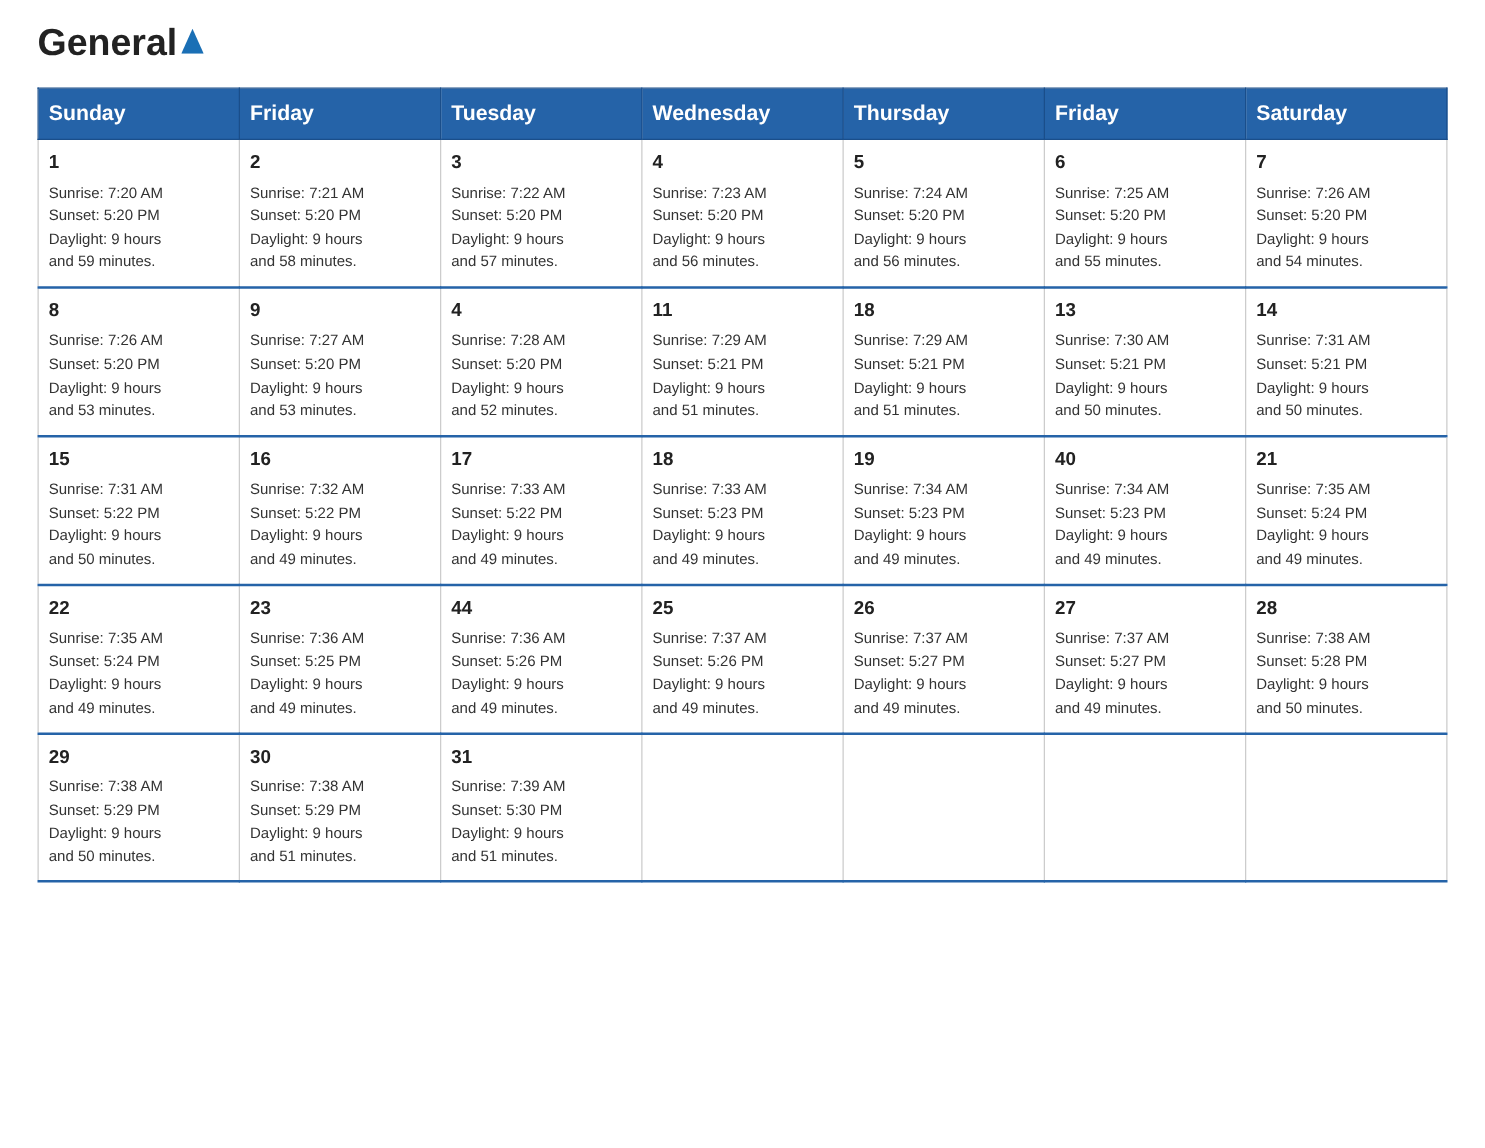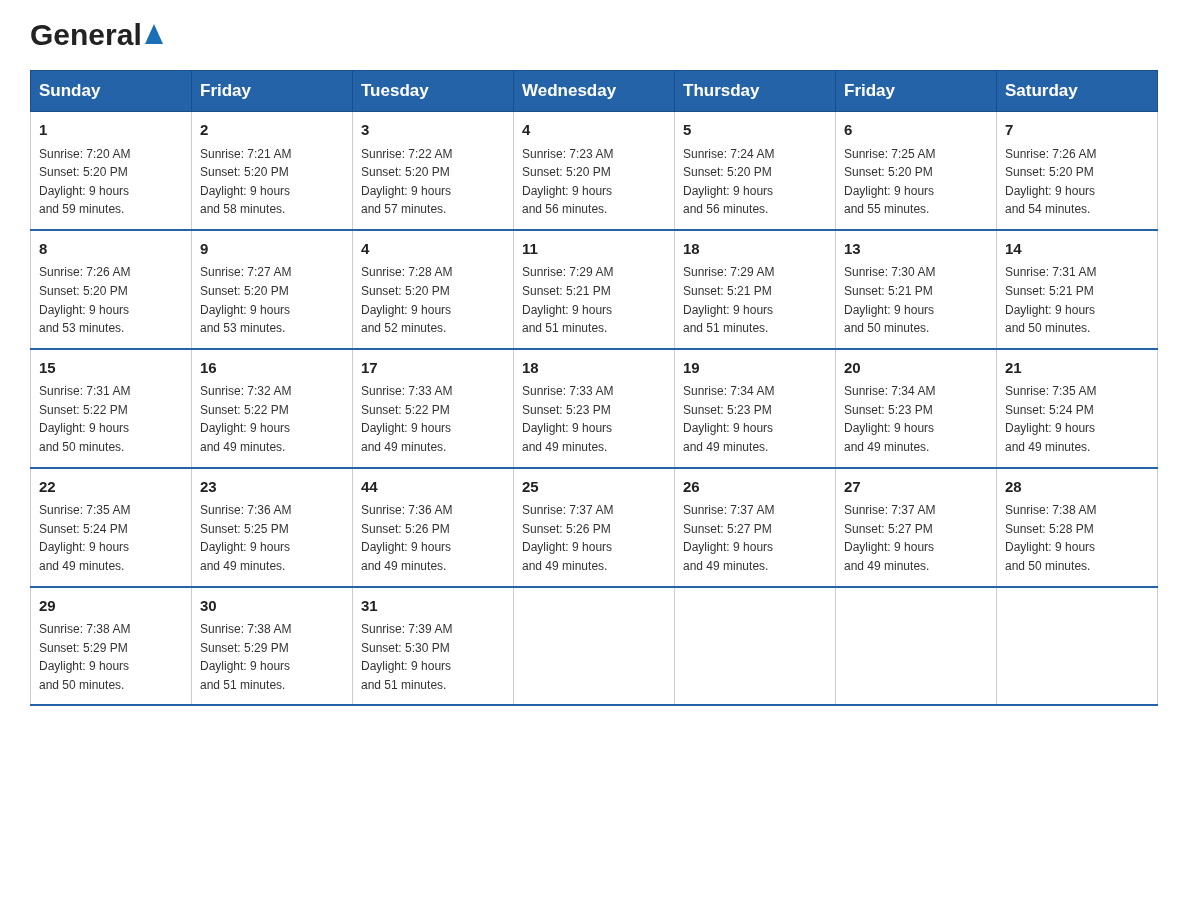--- a/index.html
+++ b/index.html
@@ -193,21 +193,21 @@
         </td>
         <td>
           <div class="day-num">18</div>
           <div class="day-info">Sunrise: 7:33 AM<br>Sunset: 5:23 PM<br>Daylight: 9 hours<br>and 49 minutes.</div>
         </td>
         <td>
           <div class="day-num">19</div>
           <div class="day-info">Sunrise: 7:34 AM<br>Sunset: 5:23 PM<br>Daylight: 9 hours<br>and 49 minutes.</div>
         </td>
         <td>
-          <div class="day-num">20</div>
+          <div class="day-num">40</div>
           <div class="day-info">Sunrise: 7:34 AM<br>Sunset: 5:23 PM<br>Daylight: 9 hours<br>and 49 minutes.</div>
         </td>
         <td>
           <div class="day-num">21</div>
           <div class="day-info">Sunrise: 7:35 AM<br>Sunset: 5:24 PM<br>Daylight: 9 hours<br>and 49 minutes.</div>
         </td>
       </tr>
       <tr>
         <td>
           <div class="day-num">22</div>

